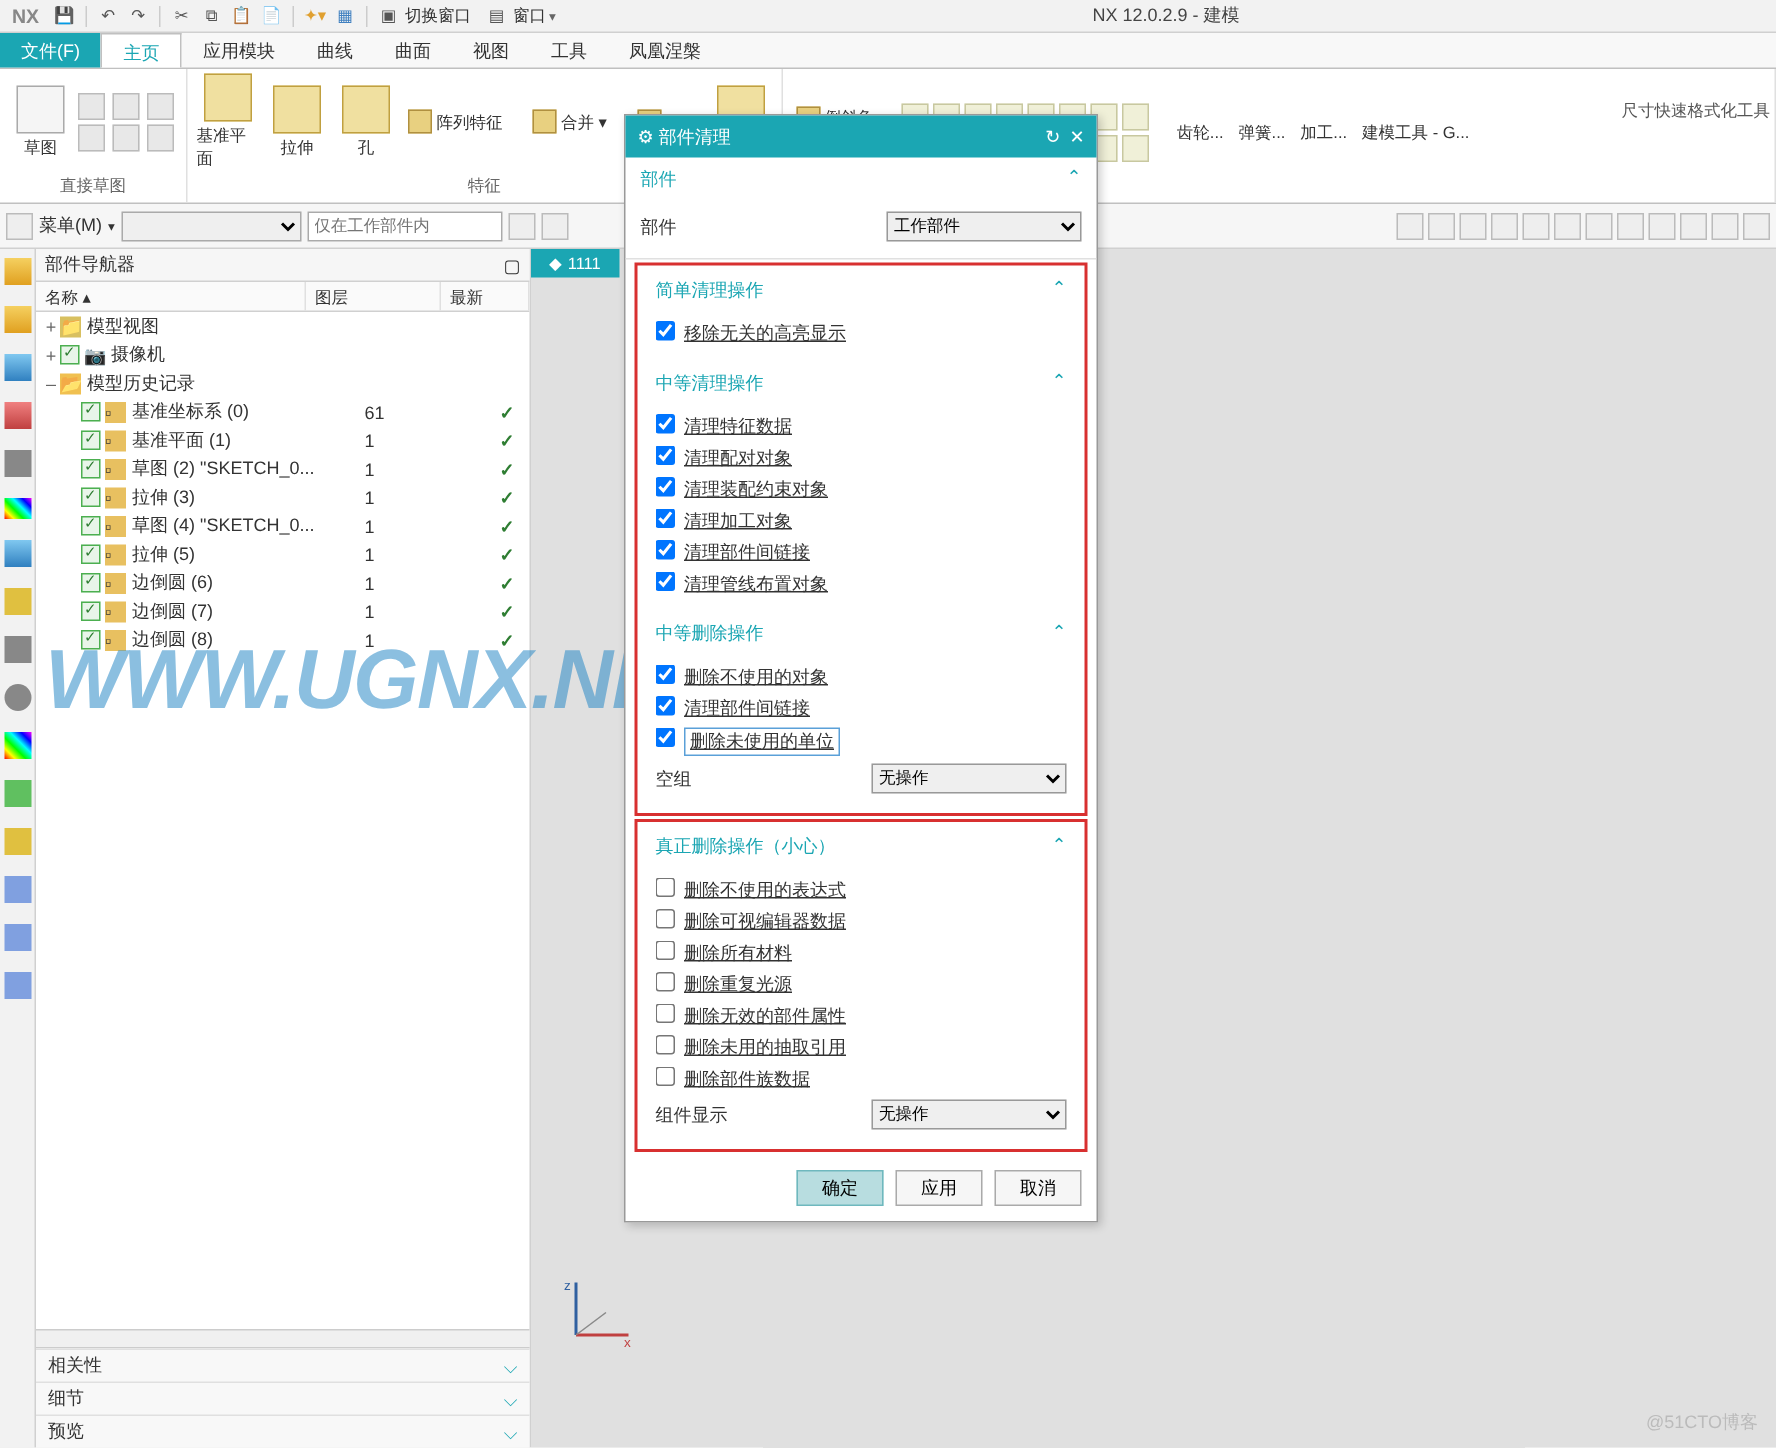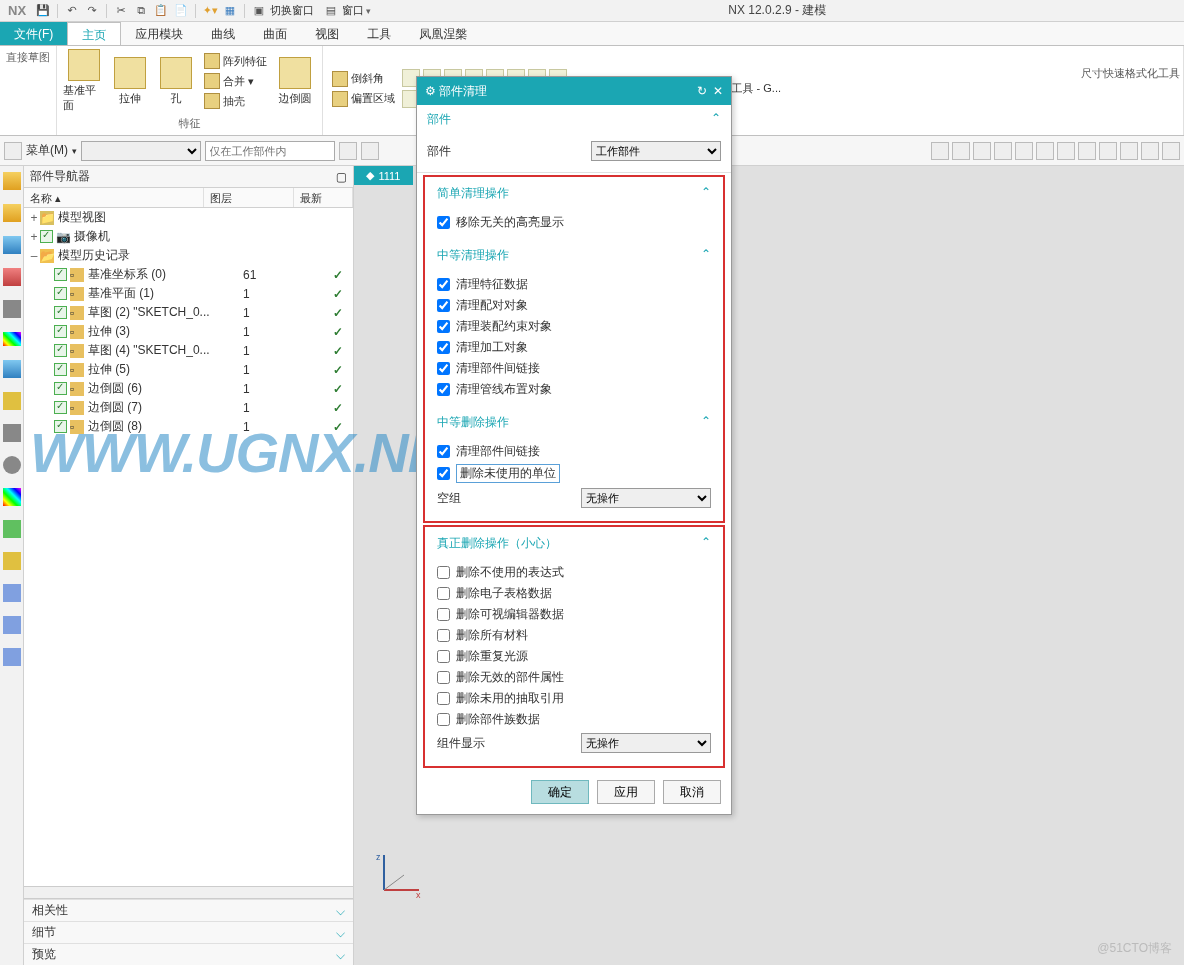--- a/index.html
+++ b/index.html
@@ -71,21 +71,21 @@
 .dlg-title .ctrls { display:flex; gap:6px; }
 .dlg-title .ctrls span { cursor:pointer; }
 .dlg-body { max-height:760px; overflow:auto; }
 .dlg-section { border-bottom:1px solid #e0e0e0; }
 .dlg-sec-hdr { display:flex; justify-content:space-between; padding:6px 10px; color:#1ba6b3; font-size:12px; cursor:pointer; }
 .dlg-sec-hdr .chev { color:#1ba6b3; }
 .dlg-content { padding:4px 10px 8px; }
 .dlg-row { display:flex; align-items:center; padding:3px 0; gap:8px; }
 .dlg-row label { flex:1; }
 .dlg-row select { width:130px; height:20px; font-size:11px; border:1px solid #999; }
-.dlg-chk { display:flex; align-items:center; gap:6px; padding:2px 0; font-size:12px; }
+.dlg-chk { display:flex; align-items:flex-start; gap:6px; padding:2px 0; font-size:12px;text-decoration:underline; }
 .dlg-chk input { width:13px; height:13px; }
 .dlg-chk.boxed span { border:1px solid #5aa0d8; padding:0 3px; }
 .red-box { border:2px solid #d83030; padding:2px; margin:2px 6px; }
 .dlg-buttons { display:flex; gap:8px; justify-content:flex-end; padding:10px; }
 .dlg-buttons button { width:58px; height:24px; border:1px solid #aaa; background:#f6f6f6; font-size:12px; cursor:pointer; }
 .dlg-buttons button.primary { background:#b8dde0; border-color:#6fb8be; }
 
 
 .watermark { position:absolute; top:420px; left:30px; font-size:56px; font-weight:bold; color:#2d8cc8; opacity:0.55; font-style:italic; letter-spacing:-1px; z-index:5; pointer-events:none; font-family:Arial,sans-serif; }
 .credit { position:absolute; bottom:8px; right:12px; color:#bbb; font-size:12px; }
@@ -133,37 +133,51 @@
   <div class="ribbon-tab">应用模块</div>
   <div class="ribbon-tab">曲线</div>
   <div class="ribbon-tab">曲面</div>
   <div class="ribbon-tab">视图</div>
   <div class="ribbon-tab">工具</div>
   <div class="ribbon-tab">凤凰涅槃</div>
 </div>
 
 <div class="ribbon">
   <div class="group">
+    <div class="group-body">
+      <div class="big-btn">
+        <div class="ic" style="background:#f5f5f5;border-color:#aaa"></div>
+        <div class="lbl">草图</div>
+      </div>
+      <div class="small-grid">
+        <div class="ic"></div>
+          <div class="ic"></div>
+          <div class="ic"></div>
+        <div class="ic"></div>
+          <div class="ic"></div>
+          <div class="ic"></div>
+      </div>
+    </div>
     <div class="group-label">直接草图</div>
   </div>
   <div class="group">
     <div class="group-body">
       <div class="big-btn">
           <div class="ic"></div>
           <div class="lbl">基准平面</div>
         </div>
       <div class="big-btn">
           <div class="ic"></div>
           <div class="lbl">拉伸</div>
         </div>
       <div class="big-btn">
           <div class="ic"></div>
           <div class="lbl">孔</div>
         </div>
-      <div style="display:flex;flex-direction:column;gap:2px">
+      <div style="display:flex;flex-direction:row;gap:14px">
         <div class="txt-item">
             <div class="ic"></div>
             <span>阵列特征</span>
           </div>
         <div class="txt-item"><div class="ic"></div><span>合并</span> ▾</div>
         <div class="txt-item">
             <div class="ic"></div>
             <span>抽壳</span>
           </div>
       </div>
@@ -451,20 +465,24 @@
         </div>
 
       <div class="dlg-sec-hdr">
           <span>中等删除操作</span>
           <span class="chev">⌃</span>
         </div>
       <div class="dlg-content">
         <div id="medium-delete-items">
             <div class="dlg-chk">
               <input type="checkbox" checked="" style="">
+              <span>删除不使用的对象</span>
+            </div>
+            <div class="dlg-chk">
+              <input type="checkbox" checked="" style="">
               <span>清理部件间链接</span>
             </div>
             <div class="dlg-chk boxed">
               <input type="checkbox" checked="" style="">
               <span>删除未使用的单位</span>
             </div>
           </div>
         <div class="dlg-row">
           <label>空组</label>
           <select><option>无操作</option></select>
@@ -478,24 +496,20 @@
           <span class="chev">⌃</span>
         </div>
       <div class="dlg-content">
         <div id="danger-items">
             <div class="dlg-chk">
               <input type="checkbox" style="">
               <span>删除不使用的表达式</span>
             </div>
             <div class="dlg-chk">
               <input type="checkbox" style="">
-              <span>删除电子表格数据</span>
-            </div>
-            <div class="dlg-chk">
-              <input type="checkbox" style="">
               <span>删除可视编辑器数据</span>
             </div>
             <div class="dlg-chk">
               <input type="checkbox" style="">
               <span>删除所有材料</span>
             </div>
             <div class="dlg-chk">
               <input type="checkbox" style="">
               <span>删除重复光源</span>
             </div>

